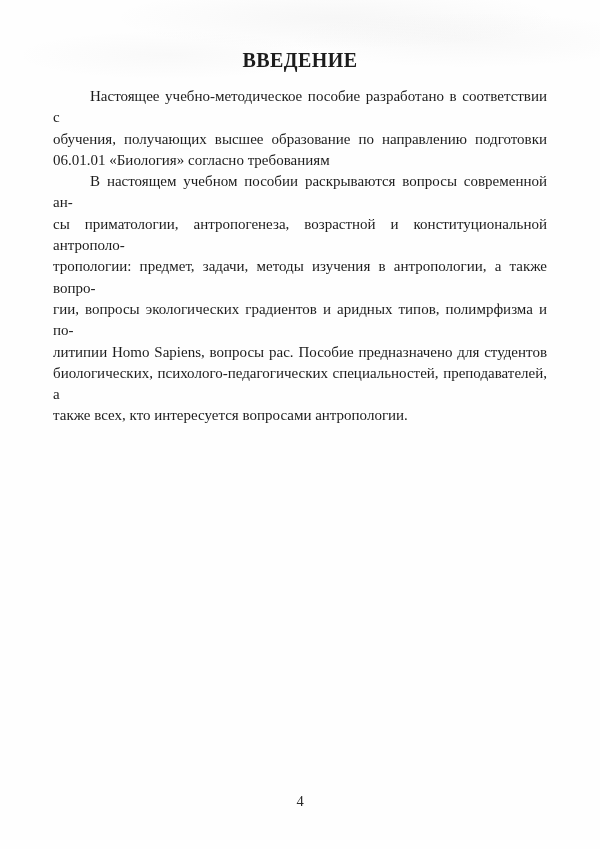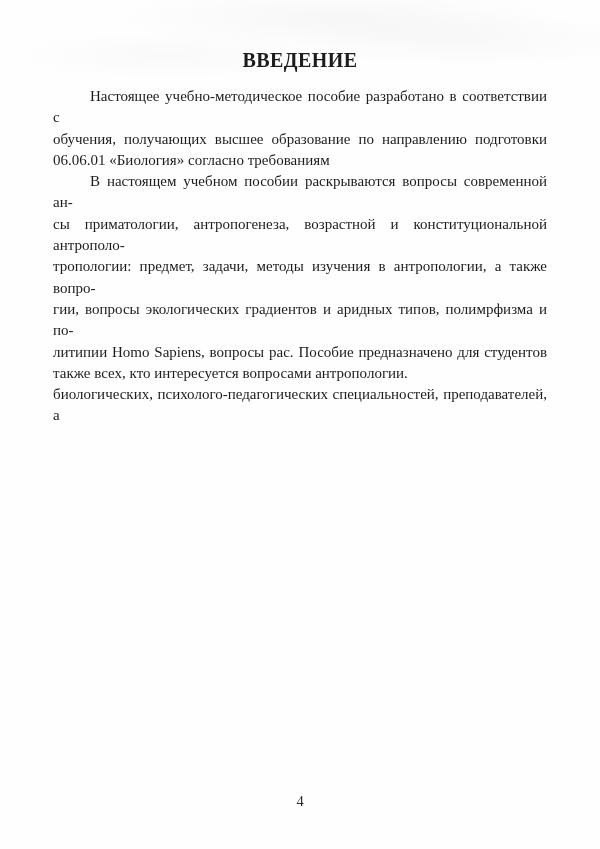--- a/index.html
+++ b/index.html
@@ -66,24 +66,24 @@
 </style>
 </head>
 <body>
 
 <div class="page">
   <div class="content">
     <h1 class="title">ВВЕДЕНИЕ</h1>
     <div class="paragraphs">
         <div class="line first">Настоящее учебно-методическое пособие разработано в соответствии с</div>
         <div class="line">обучения, получающих высшее образование по направлению подготовки</div>
-        <div class="line last">06.06.01 «Биология» согласно требованиям</div>
+        <div class="line last">06.01.01 «Биология» согласно требованиям</div>
         <div class="line first">В настоящем учебном пособии раскрываются вопросы современной ан-</div>
         <div class="line">сы приматологии, антропогенеза, возрастной и конституциональной антрополо-</div>
         <div class="line">тропологии: предмет, задачи, методы изучения в антропологии, а также вопро-</div>
         <div class="line">гии, вопросы экологических градиентов и аридных типов, полимрфизма и по-</div>
         <div class="line">литипии Homo Sapiens, вопросы рас. Пособие предназначено для студентов</div>
+        <div class="line">биологических, психолого-педагогических специальностей, преподавателей, а</div>
         <div class="line last">также всех, кто интересуется вопросами антропологии.</div>
-        <div class="line">биологических, психолого-педагогических специальностей, преподавателей, а</div>
       </div>
   </div>
   <div class="page-number">4</div>
 </div>
 
 </body></html>

